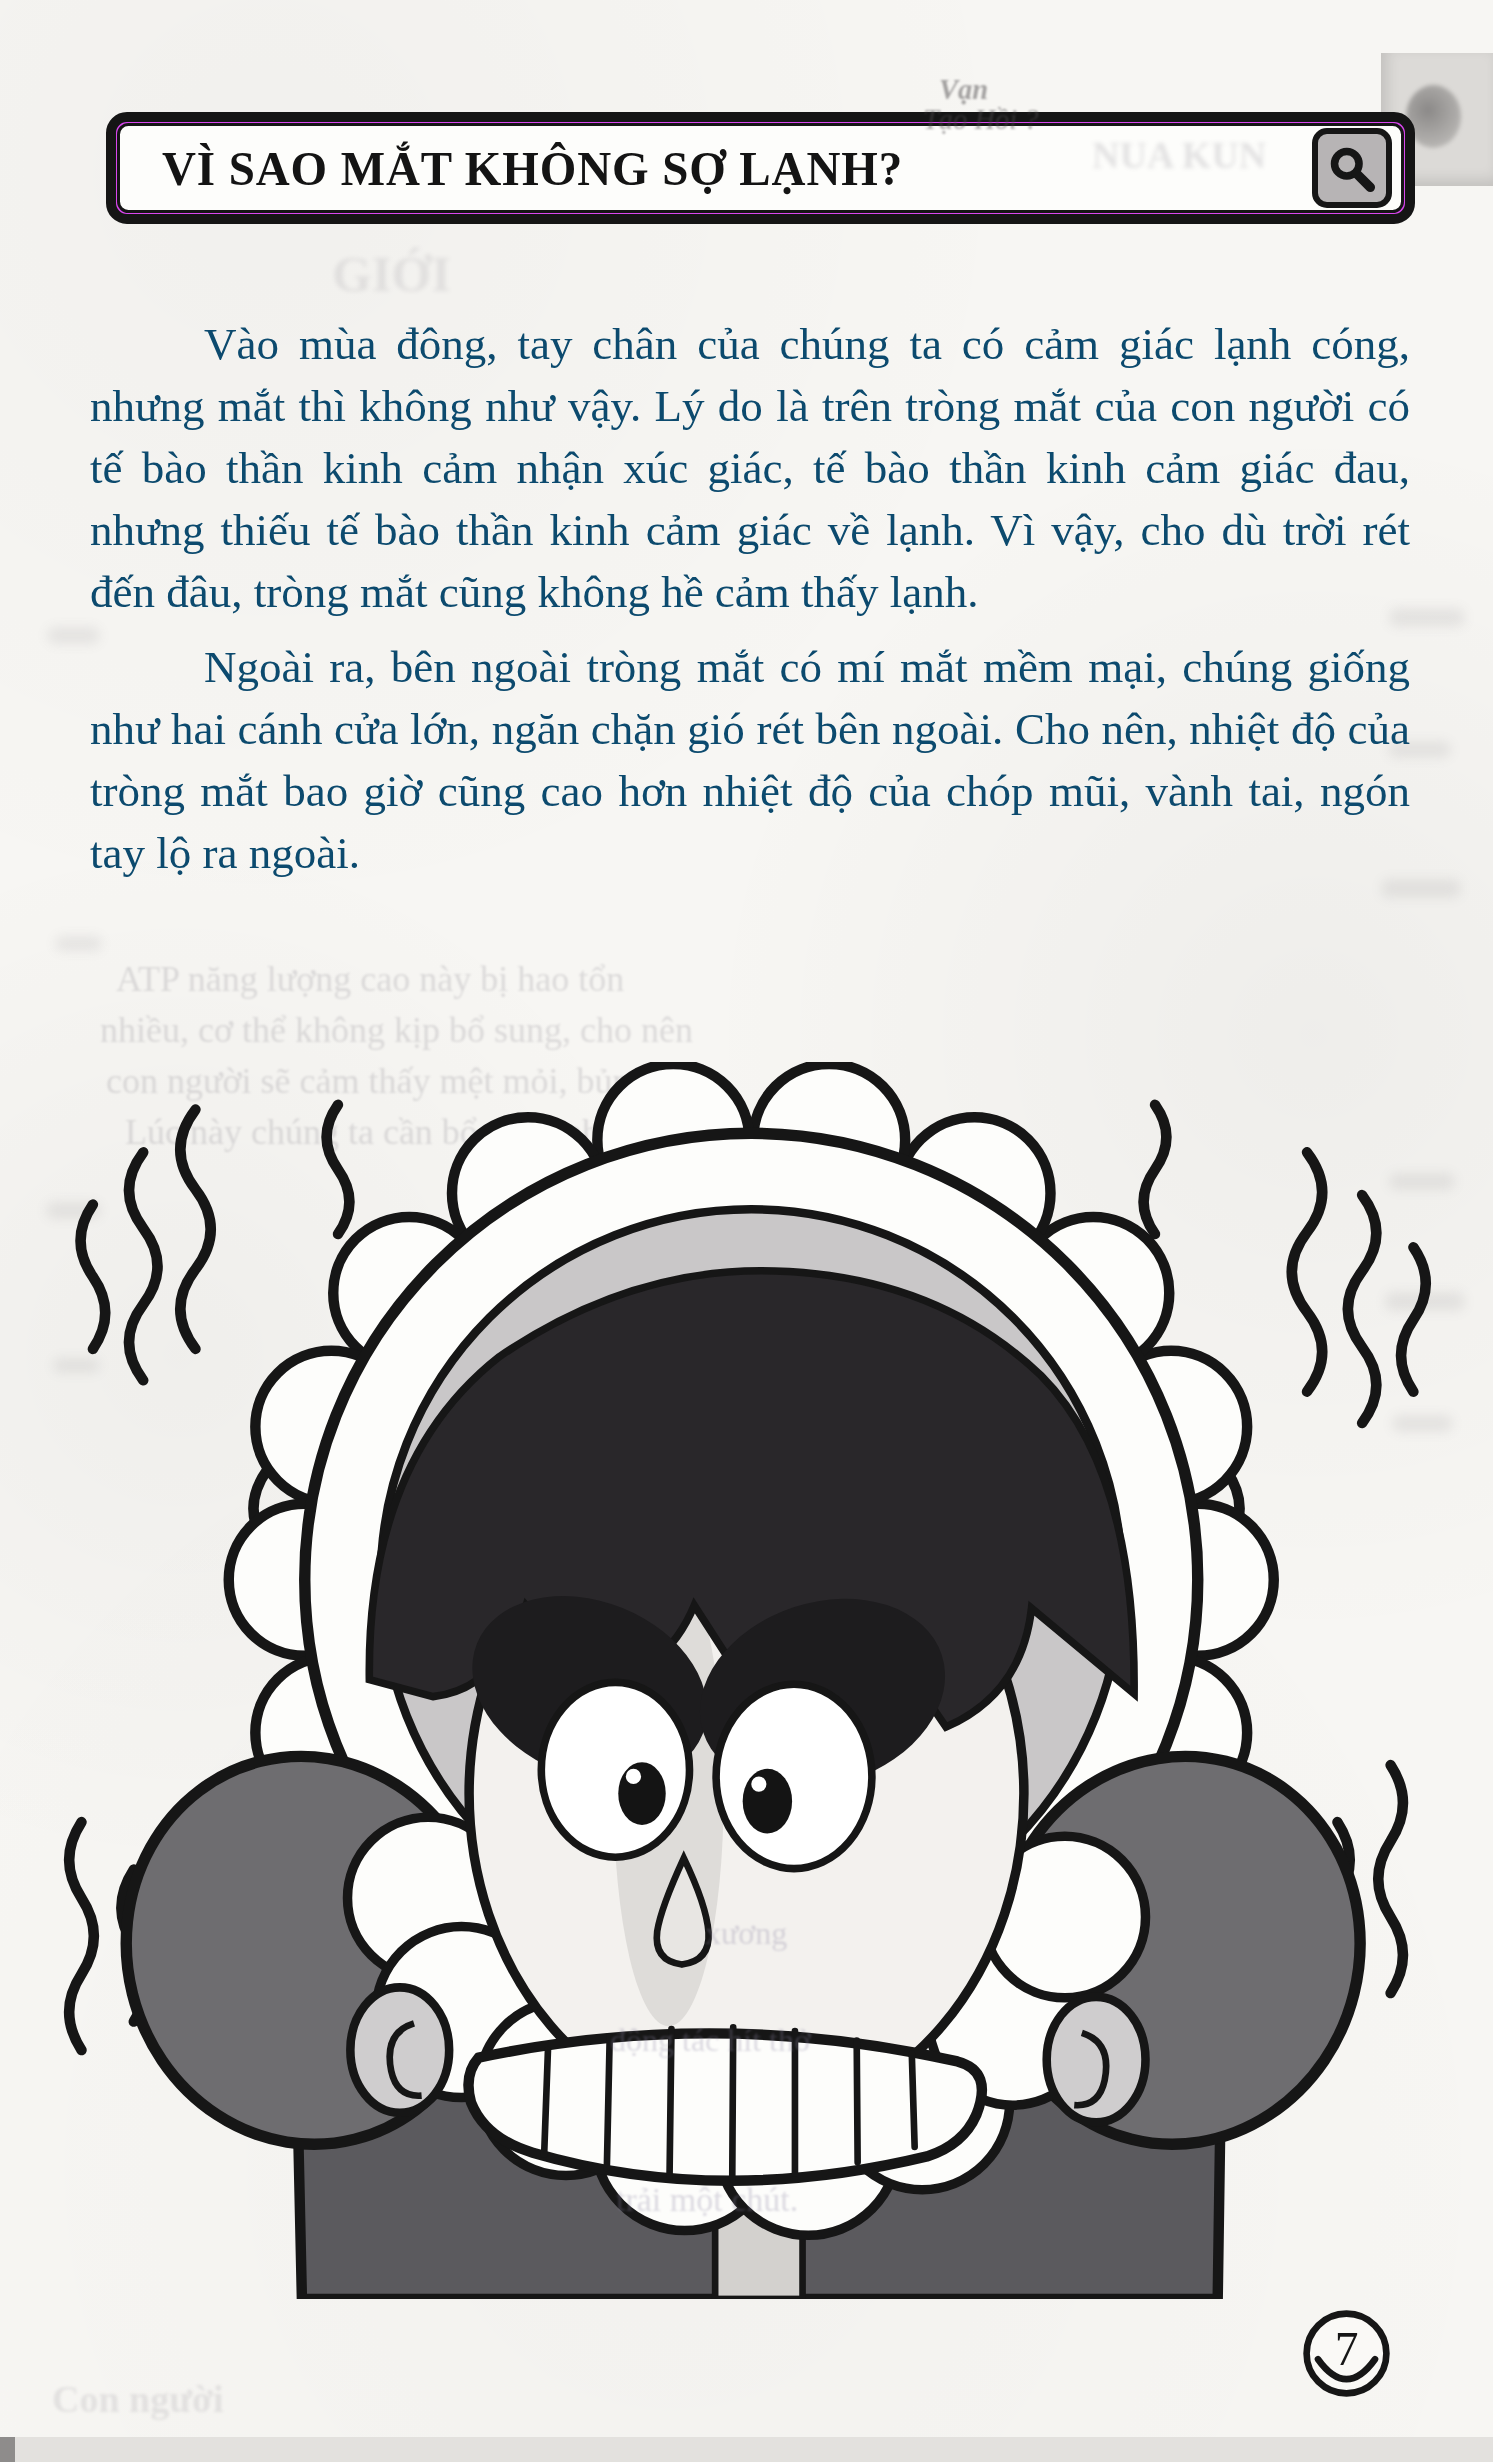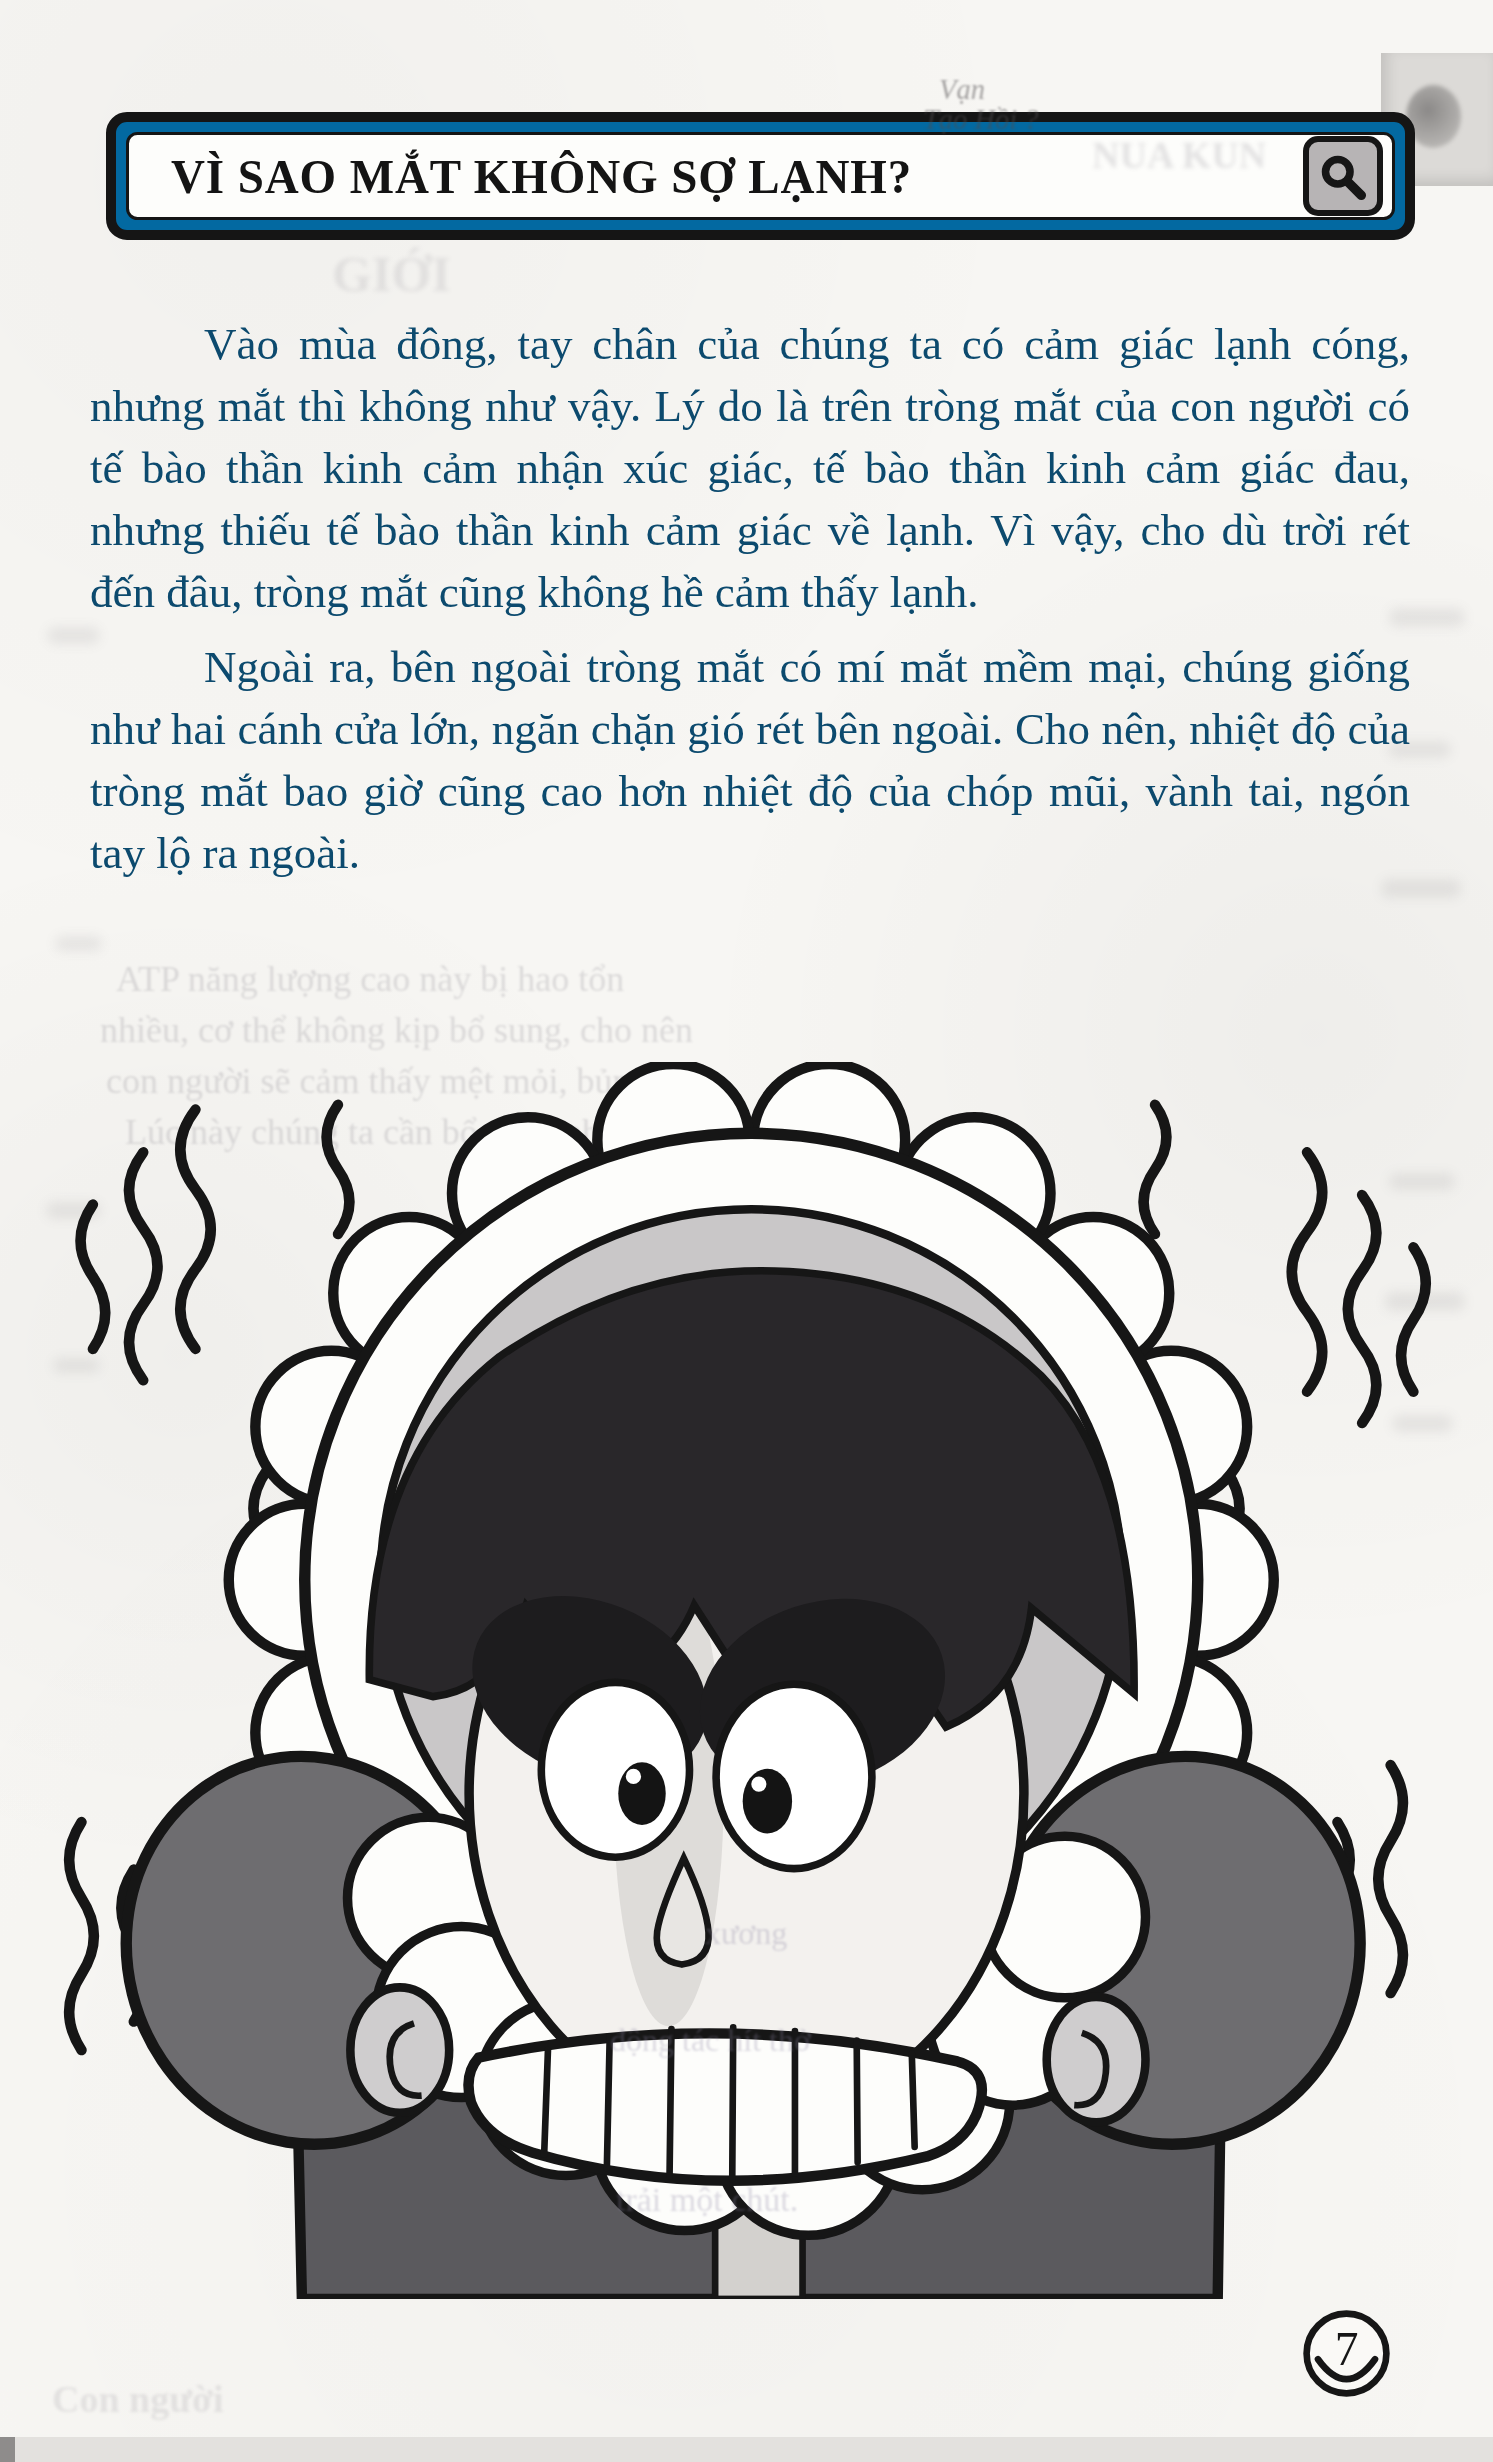--- a/index.html
+++ b/index.html
@@ -10,23 +10,23 @@
       radial-gradient(circle at 18% 7%, rgba(0,0,0,.025), transparent 30%),
       radial-gradient(circle at 88% 42%, rgba(0,0,0,.035), transparent 32%),
       radial-gradient(circle at 12% 55%, rgba(0,0,0,.03), transparent 28%),
       radial-gradient(circle at 45% 88%, rgba(0,0,0,.02), transparent 38%);
     font-family:"Liberation Serif","DejaVu Serif",serif;
     color:#1c1c1c;
   }
 
   
   .title-bar{
-    position:absolute;left:106px;top:112px;width:1309px;height:128px;
+    position:absolute;left:106px;top:112px;width:1309px;height:112px;
     box-sizing:border-box;border:10.4px solid #151515;border-radius:21px;
-    background:#0369a1;padding:10px;z-index:4;
+    background:#d946ef;padding:1px;z-index:4;
   }
   .title-bar-inner{
     height:100%;box-sizing:border-box;border:3.8px solid #151515;border-radius:11.4px;
     display:flex;align-items:center;padding:0 9.5px 0 42px;background:#fdfdfb;
   }
   .chapter-title{
     font-size:47px;font-weight:bold;letter-spacing:0.9px;color:#141414;
     white-space:nowrap;transform:scaleY(1.04);
   }
   .search-btn{
@@ -62,21 +62,21 @@
     position:absolute;left:25px;top:32px;width:55px;height:63px;border-radius:50%;
     background:radial-gradient(circle at 40% 40%, #4a4848, #9a9896 75%, transparent 80%);
     opacity:.55;filter:blur(1.9px);
   }
 
   
   .bleed{
     position:absolute;font-family:"Liberation Serif","DejaVu Serif",serif;
     color:#6e6a75;opacity:.2;filter:blur(1.3px);white-space:nowrap;z-index:1;
   }
-  .bl-h1{left:939px;top:74px;font-size:28.5px;font-weight:normal;font-style:italic;opacity:.5;color:#4f4c4e;z-index:5;filter:blur(0.8px);}
+  .bl-h1{left:939px;top:74px;font-size:28.5px;font-weight:bold;font-style:italic;opacity:.5;color:#4f4c4e;z-index:5;filter:blur(0.8px);}
   .bl-h2{left:923px;top:104px;font-size:28.5px;font-weight:normal;font-style:italic;opacity:.5;color:#4f4c4e;z-index:5;filter:blur(0.8px);}
   .bl-h3{left:1092px;top:133px;font-size:38px;font-weight:bold;opacity:.18;z-index:5;filter:blur(1.9px);}
   .bl-h4{left:332px;top:245px;font-size:51px;font-weight:bold;opacity:.13;filter:blur(1.9px);}
   .bl-m1{left:116px;top:958px;font-size:36px;}
   .bl-m2{left:100px;top:1009px;font-size:36px;}
   .bl-m3{left:106px;top:1060px;font-size:36px;}
   .bl-m4{left:125px;top:1111px;font-size:36px;}
   .bl-a1{left:705px;top:1915px;font-size:32px;color:#8d86a3;opacity:.3;z-index:3;}
   .bl-a2{left:610px;top:2022px;font-size:32px;color:#8d86a3;opacity:.3;z-index:3;}
   .bl-a3{left:616px;top:2181px;font-size:34px;color:#8d86a3;opacity:.3;z-index:3;}

